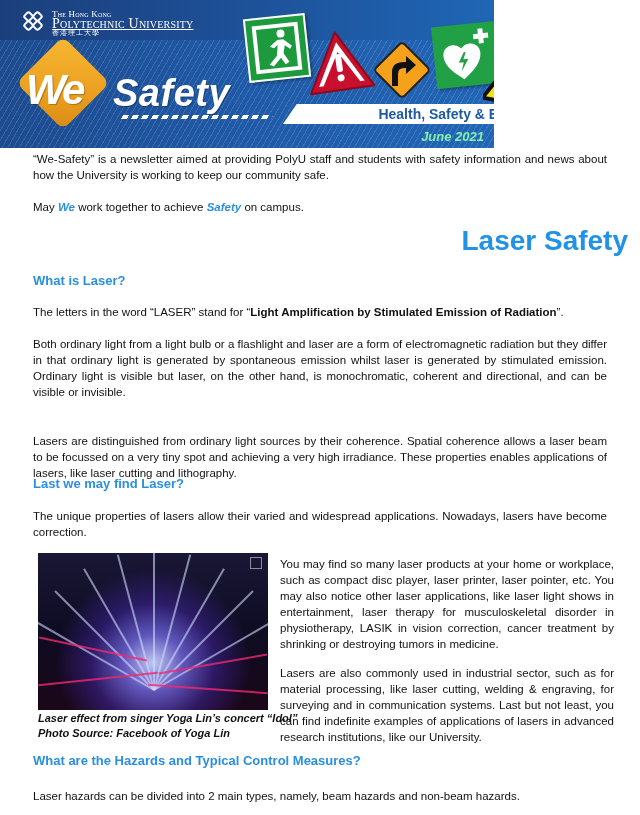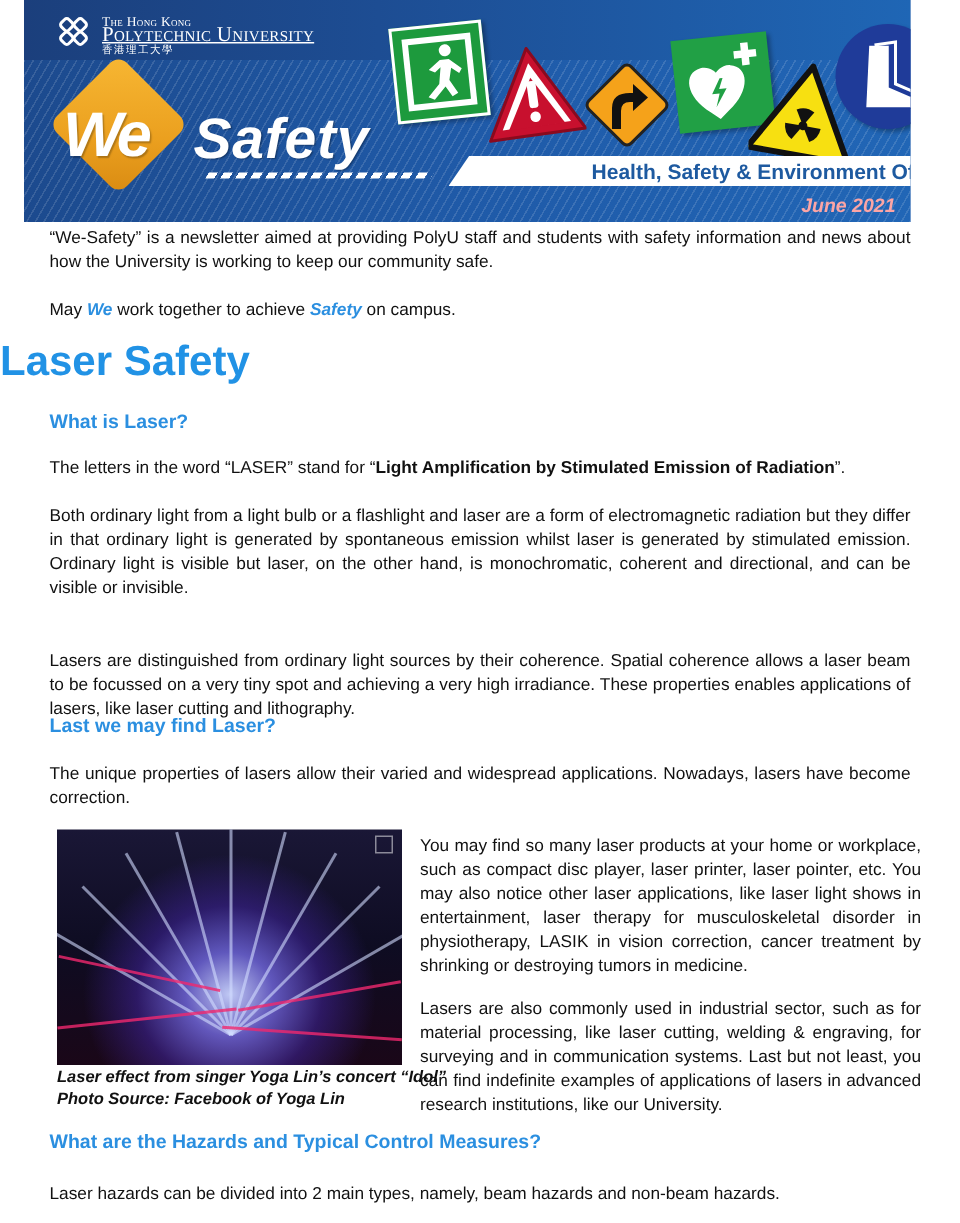--- a/index.html
+++ b/index.html
@@ -1,19 +1,19 @@
 <!DOCTYPE html>
 <html><head>
 <meta charset="utf-8">
 <style>
   html, body { margin:0; padding:0; background:#ffffff; }
   body { width:640px; height:815px; position:relative; overflow:hidden; font-family:"Liberation Sans", sans-serif; color:#111; }
 
   
-  .banner { position:absolute; left:16px; top:0; width:591px; height:148px; overflow:hidden;
+  .banner { position:absolute; left:0; top:0; width:494px; height:148px; overflow:hidden;
             background:#1d5aa8; }
   .banner .top-band { position:absolute; left:0; top:0; width:100%; height:40px;
             background:linear-gradient(90deg,#1b3f7c 0%, #1d4d93 40%, #1f66b5 100%); }
   .banner .stripes { position:absolute; left:0; top:40px; width:100%; height:108px;
             background:
               repeating-linear-gradient(120deg, rgba(255,255,255,0.13) 0 1px, transparent 1px 5px),
               linear-gradient(90deg,#1c4a8e 0%, #1f5aa8 50%, #2166b6 100%); }
   .uni-logo { position:absolute; left:22px; top:10px; width:22px; height:22px; }
   .uni-name { position:absolute; left:52px; top:10px; color:#fff; font-family:"Liberation Serif", serif; line-height:9px; }
   .uni-name .l1 { font-size:9px; letter-spacing:0.2px; font-variant:small-caps; }
@@ -25,33 +25,33 @@
   .we-text { position:absolute; left:26px; top:66px; font-size:42px; font-weight:bold; font-style:italic; color:#fff;
             letter-spacing:-3px; text-shadow:1px 1px 1px rgba(0,0,0,0.25); }
   .safety-text { position:absolute; left:113px; top:72px; font-size:38px; font-weight:bold; font-style:italic; color:#fff;
             letter-spacing:0.5px; text-shadow:1px 1px 1px rgba(0,0,0,0.3); }
   .dash-row { position:absolute; left:122px; top:115px; width:150px; height:4px;
             background:repeating-linear-gradient(90deg,#fff 0 6px, transparent 6px 10px); transform:skewX(-30deg); }
 
   .office-bar { position:absolute; left:283px; top:104px; width:343px; height:20px; background:#fff;
             clip-path:polygon(4% 0,100% 0,100% 100%,0 100%); }
   .office-text { position:absolute; right:8px; top:2px; font-size:14px; font-weight:bold; color:#1e5aa0; white-space:nowrap; }
-  .date-text { position:absolute; right:10px; top:129px; font-size:13px; font-weight:bold; font-style:italic; color:#fca5a5; }
+  .date-text { position:absolute; right:10px; top:129px; font-size:13px; font-weight:bold; font-style:italic; color:#86efac; }
 
   
   .sign { position:absolute; }
   .sign-exit { left:246px; top:16px; width:58px; height:60px; background:#1d9a3d; transform:rotate(-6deg); border:2px solid #fff; box-shadow:2px 2px 3px rgba(0,0,0,0.3); }
   .sign-warning { left:303px; top:28px; width:72px; height:70px; }
   .sign-turn { left:370px; top:38px; width:64px; height:64px; }
   .sign-aed { left:434px; top:24px; width:64px; height:62px; background:#21a045; transform:rotate(-6deg); box-shadow:2px 2px 3px rgba(0,0,0,0.3); }
   .sign-radiation { left:483px; top:40px; width:76px; height:68px; }
   .sign-boots { left:541px; top:16px; width:70px; height:70px; border-radius:50%; background:#1f3b99; box-shadow:2px 2px 3px rgba(0,0,0,0.3); }
   .p { position:absolute; left:33px; width:574px; font-size:11.5px; line-height:16px; text-align:justify; color:#111; }
   .p .hl { color:#2b8fe0; font-style:italic; font-weight:bold; }
-  .title { position:absolute; left:0; width:628px; top:225px; text-align:left; font-size:28px; font-weight:bold; color:#2192e5; }
+  .title { position:absolute; left:0; width:628px; top:225px; text-align:right; font-size:28px; font-weight:bold; color:#2192e5; }
   .h2 { position:absolute; left:33px; font-size:13px; font-weight:bold; color:#2b8fe0; }
   .b { font-weight:bold;margin-top:24px; }
 
   .photo { position:absolute; left:38px; top:553px; width:230px; height:157px; overflow:hidden;
            background:
              radial-gradient(ellipse at 50% 70%, rgba(200,210,255,0.95) 0%, rgba(130,120,255,0.7) 18%, rgba(70,40,170,0.5) 38%, rgba(10,5,40,0) 60%),
              linear-gradient(180deg,#1a1736 0%, #0e0c22 50%, #1a0718 100%); }
   .photo .beam { position:absolute; bottom:20px; left:50%; width:2px; height:140px; background:rgba(210,220,255,0.6); transform-origin:bottom center; }
   .photo .red { position:absolute; height:2px; background:rgba(240,40,110,0.8); }
   .photo .corner { position:absolute; right:6px; top:4px; width:10px; height:10px; border:1px solid rgba(255,255,255,0.5); }

